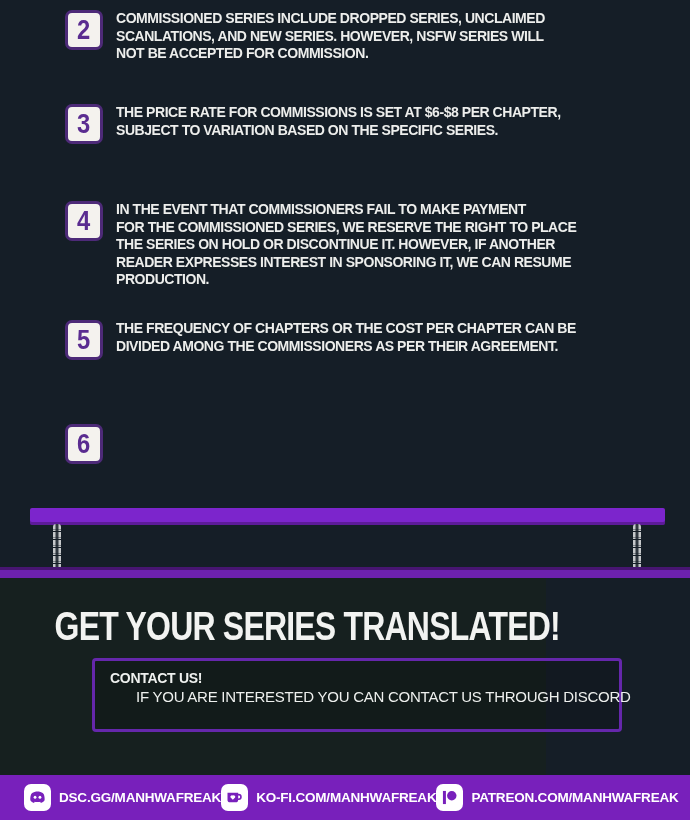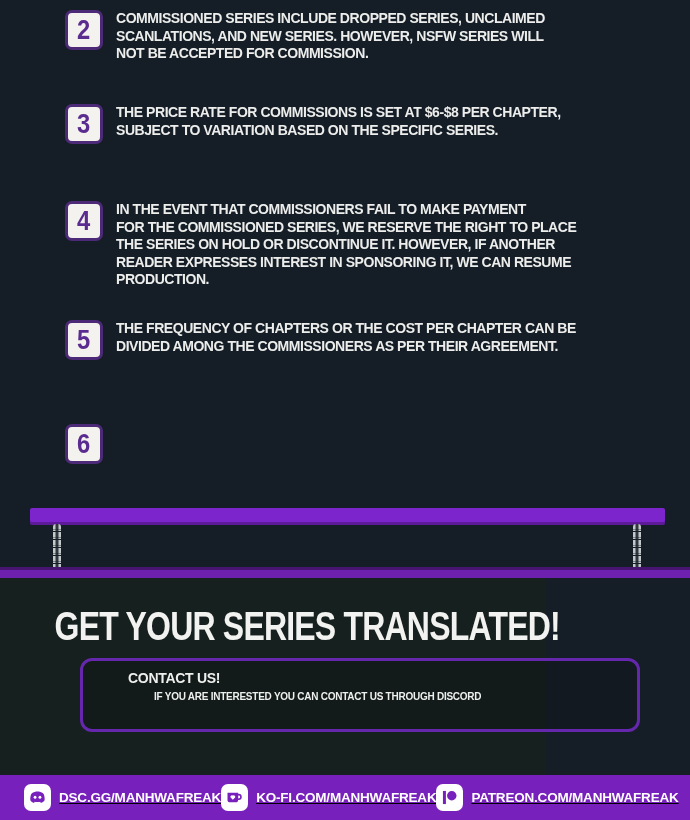--- a/index.html
+++ b/index.html
@@ -49,38 +49,37 @@
   .banner{
     position:absolute;left:0;top:578px;width:546px;height:197px;
     background:var(--bg-bottom,#16201f);
   }
   .banner h1{
     margin:28px 0 0 0;text-align:center;color:#f2f3f1;
     font-size:40px;line-height:1;font-weight:bold;letter-spacing:-1px;
     transform:scaleX(.80);transform-origin:50% 50%;white-space:nowrap;
   }
   .contact-box{
-    position:absolute;left:80px;top:80px;width:524px;height:68px;
-    border:3px solid var(--accent-purple,#6527ab);border-radius:12px;
+    position:absolute;left:92px;top:80px;width:524px;height:68px;
+    border:3px solid var(--accent-purple,#6527ab);border-radius:4px;
     background:rgba(0,0,0,.14);
-    padding-left:30px;
   }
   .contact-heading{
     margin:9px 0 3px 15px;color:#eef0ee;font-weight:bold;font-size:14px;letter-spacing:-0.3px;
   }
   .contact-line{
-    margin:0 0 1px 41px;color:#eef0ee;font-weight:bold;font-size:10px;line-height:15.5px;
+    margin:0 0 1px 41px;color:#eef0ee;font-weight:normal;font-size:15px;line-height:15.5px;
     letter-spacing:-0.25px;white-space:nowrap;
   }
   
   .footer{
     position:absolute;left:0;top:775px;width:690px;height:45px;
     background:var(--footer-purple,#7820bb);
     display:flex;align-items:center;justify-content:space-between;
-    padding:0 24px;box-sizing:border-box;text-decoration:underline;
+    padding:0 24px;box-sizing:border-box;
   }
   .flink{display:flex;align-items:center;gap:8px;cursor:pointer;}
   .tile{
     width:27px;height:27px;background:#ffffff;border-radius:7px;flex:0 0 auto;
     display:flex;align-items:center;justify-content:center;
   }
   .tile svg{display:block;}
   .flabel{
     color:#ffffff;font-weight:bold;font-size:13.5px;letter-spacing:-0.2px;white-space:nowrap;
   }

